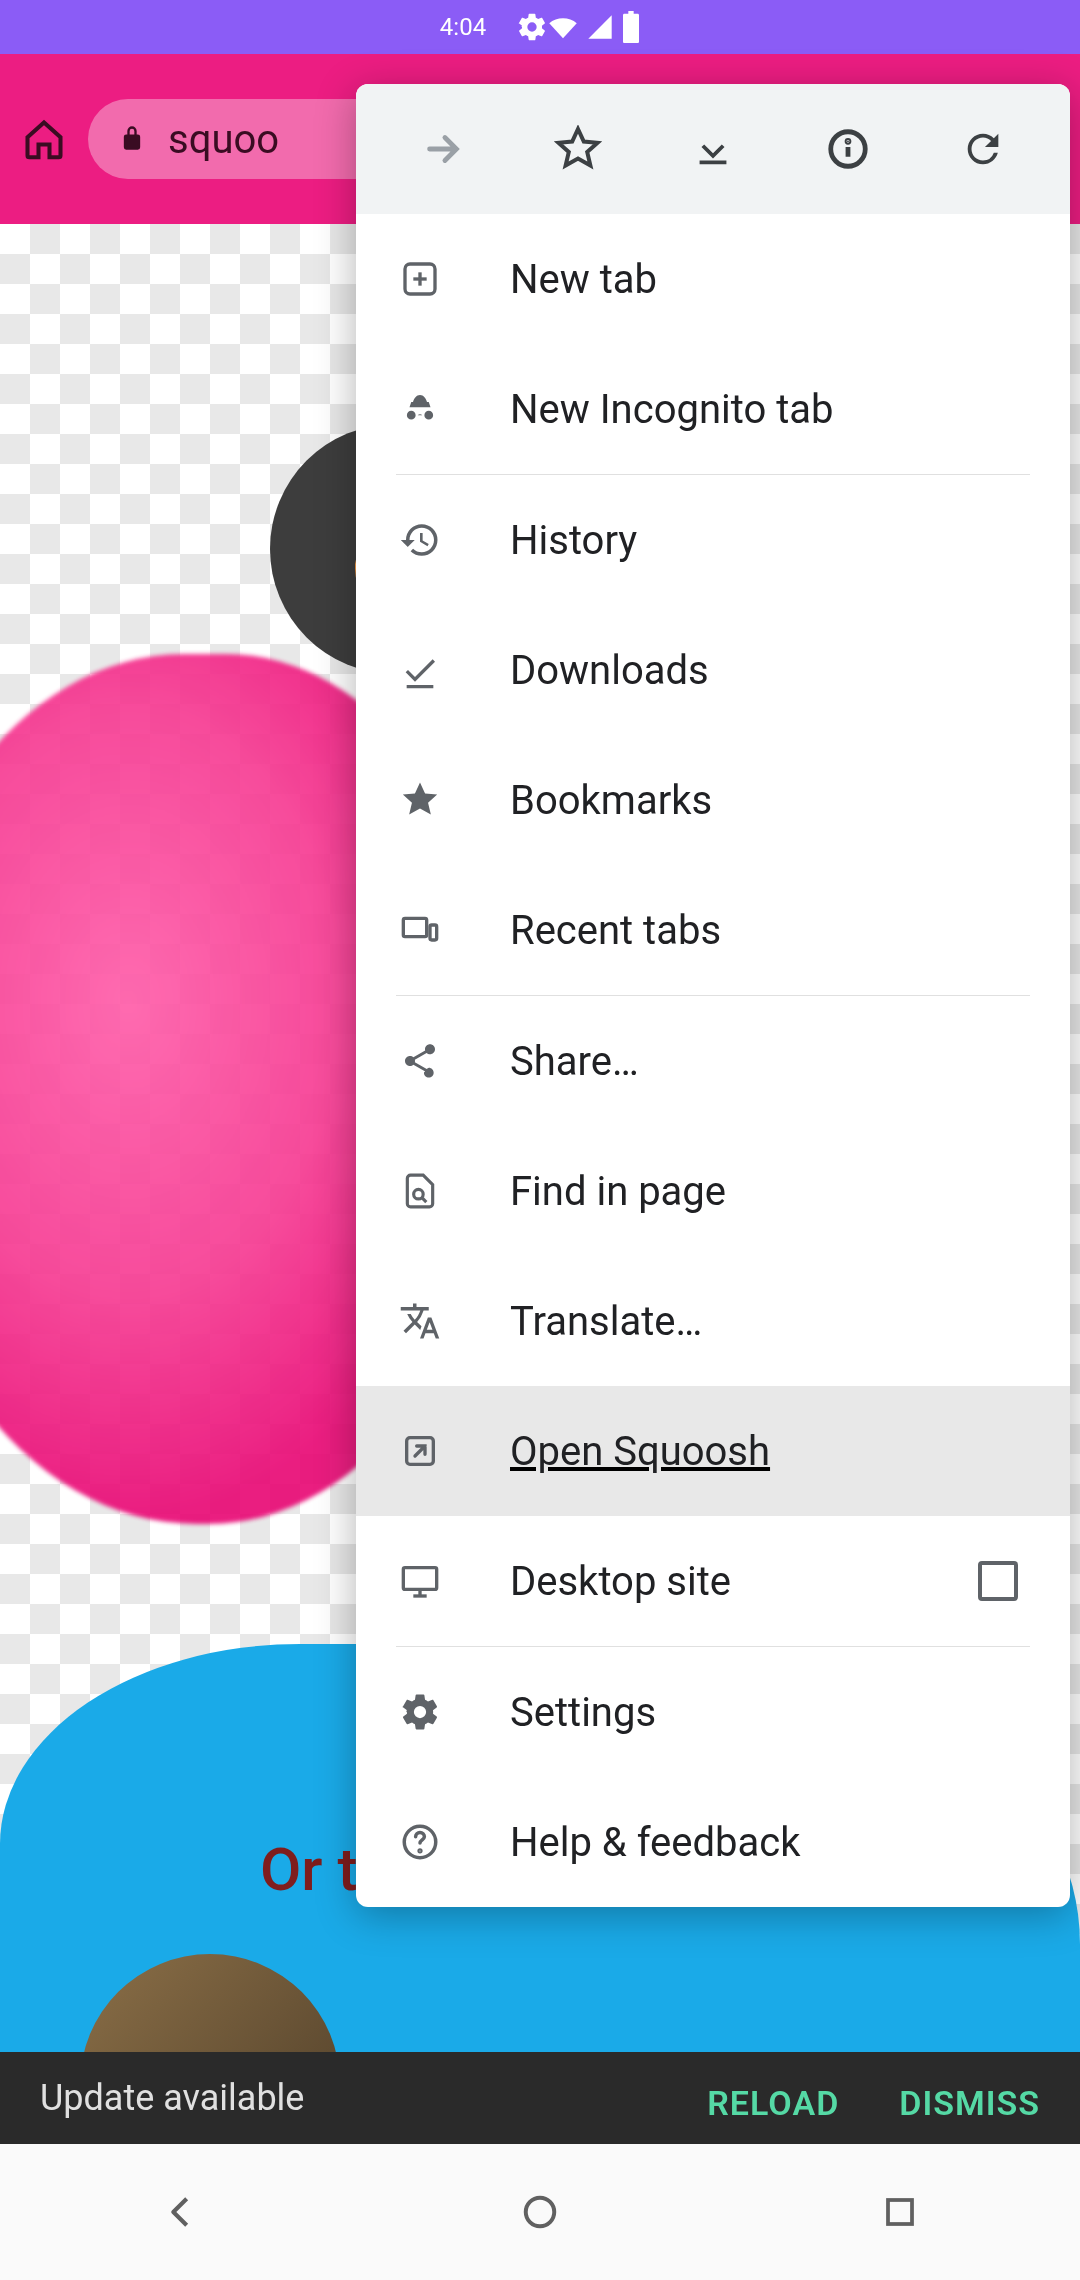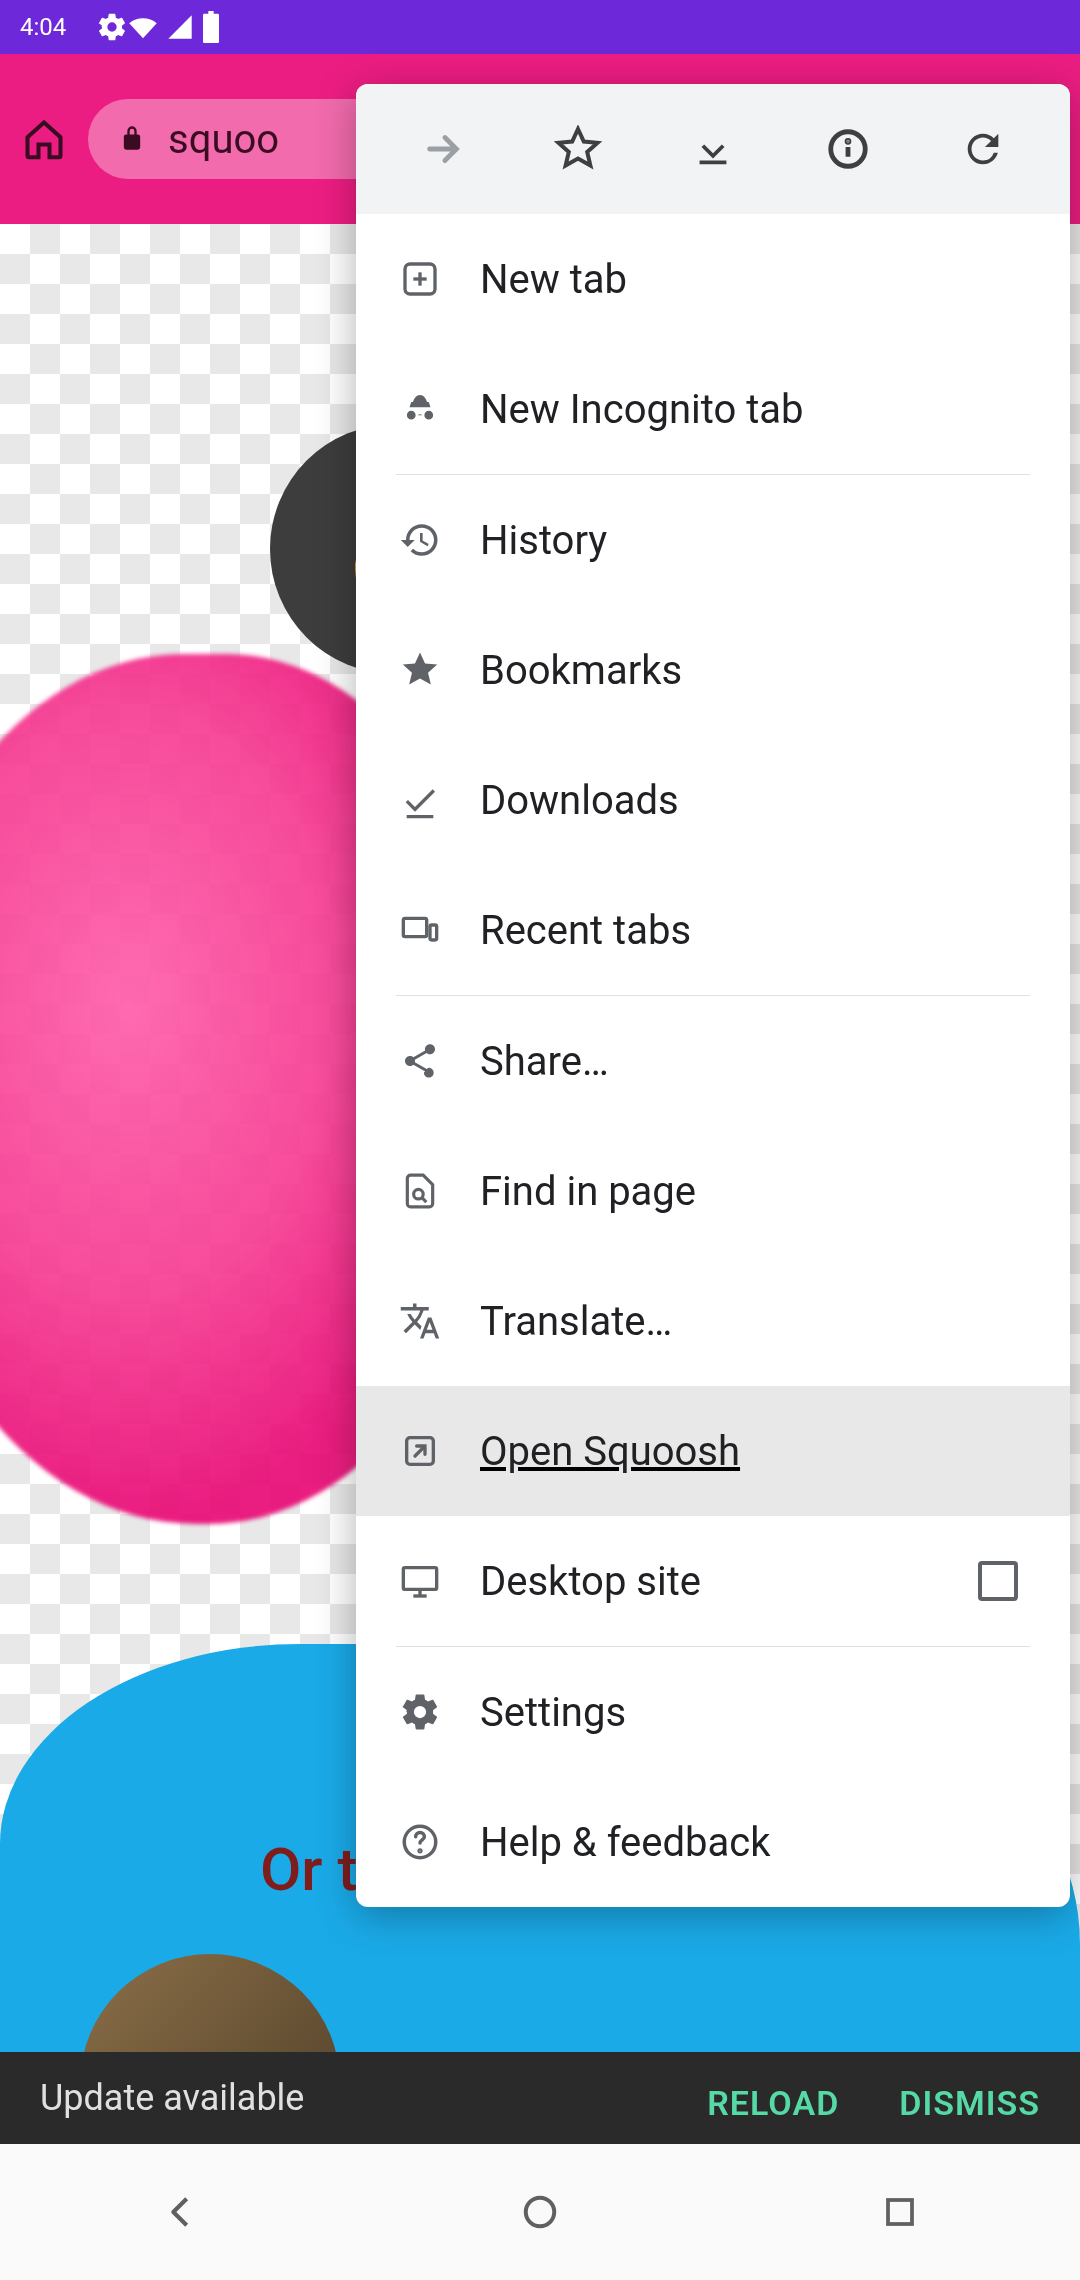--- a/index.html
+++ b/index.html
@@ -10,24 +10,24 @@
     }
     body {
       width: 1080px;
       height: 2280px;
       background: #000;
       position: relative;
       overflow: hidden;
     }
     .status-bar {
       height: 54px;
-      background: #6d28d9;
-      display: flex;
-      align-items: center;
-      justify-content: flex-start;
+      background: #8b5cf6;
+      display: flex;
+      align-items: center;
+      justify-content: center;
       padding: 0 20px;
       color: #fff;
       font-size: 24px;
     }
     .status-left {
       display: flex;
       align-items: center;
       gap: 30px;
     }
     .status-right {
@@ -204,21 +204,21 @@
       color: #3c4043;
     }
     .top-icon.disabled {
       color: #9aa0a6;
     }
     .menu-item {
       height: 130px;
       display: flex;
       align-items: center;
       padding: 8px 42px;
-      gap: 38px;
+      gap: 68px;
     }
     .menu-item.highlighted {
       background: #e8e8e8;
       text-decoration: underline;
     }
     .menu-item-icon {
       width: 44px;
       height: 44px;
       display: flex;
       align-items: center;
@@ -418,34 +418,34 @@
     <div class="menu-item-icon">
       <svg width="42" height="42" viewBox="0 0 24 24" fill="currentColor">
           <path d="M13 3a9 9 0 0 0-9 9H1l3.89 3.89.07.14L9 12H6c0-3.87 3.13-7 7-7s7 3.13 7 7-3.13 7-7 7a6.97 6.97 0 0 1-4.95-2.05l-1.41 1.41A8.96 8.96 0 0 0 13 21a9 9 0 0 0 0-18zm-1 5v5l4.28 2.54.72-1.21-3.5-2.08V8H12z"></path>
         </svg>
     </div>
     <span class="menu-item-label">History</span>
   </div>
 
   <div class="menu-item">
     <div class="menu-item-icon">
+      <svg width="40" height="40" viewBox="0 0 24 24" fill="currentColor">
+          <path d="M9 16.2L4.8 12 3.4 13.4 9 19l12-12-1.4-1.4L9 16.2zM4 21h16v2H4z"></path>
+        </svg>
+    </div>
+    <span class="menu-item-label">Downloads</span>
+  </div>
+
+  <div class="menu-item">
+    <div class="menu-item-icon">
       <svg width="42" height="42" viewBox="0 0 24 24" fill="currentColor">
           <path d="M12 2l2.9 6.3 6.9.6-5.2 4.6 1.6 6.8L12 16.8l-6.2 3.5 1.6-6.8L2.2 8.9l6.9-.6L12 2z"></path>
         </svg>
     </div>
     <span class="menu-item-label">Bookmarks</span>
-  </div>
-
-  <div class="menu-item">
-    <div class="menu-item-icon">
-      <svg width="40" height="40" viewBox="0 0 24 24" fill="currentColor">
-          <path d="M9 16.2L4.8 12 3.4 13.4 9 19l12-12-1.4-1.4L9 16.2zM4 21h16v2H4z"></path>
-        </svg>
-    </div>
-    <span class="menu-item-label">Downloads</span>
   </div>
 
   <div class="menu-item">
     <div class="menu-item-icon">
       <svg width="44" height="40" viewBox="0 0 24 24" fill="none" stroke="currentColor" stroke-width="2">
           <rect x="2" y="5" width="14" height="11" rx="1"></rect>
           <rect x="18" y="9" width="4" height="9" rx="1"></rect>
         </svg>
     </div>
     <span class="menu-item-label">Recent tabs</span>

